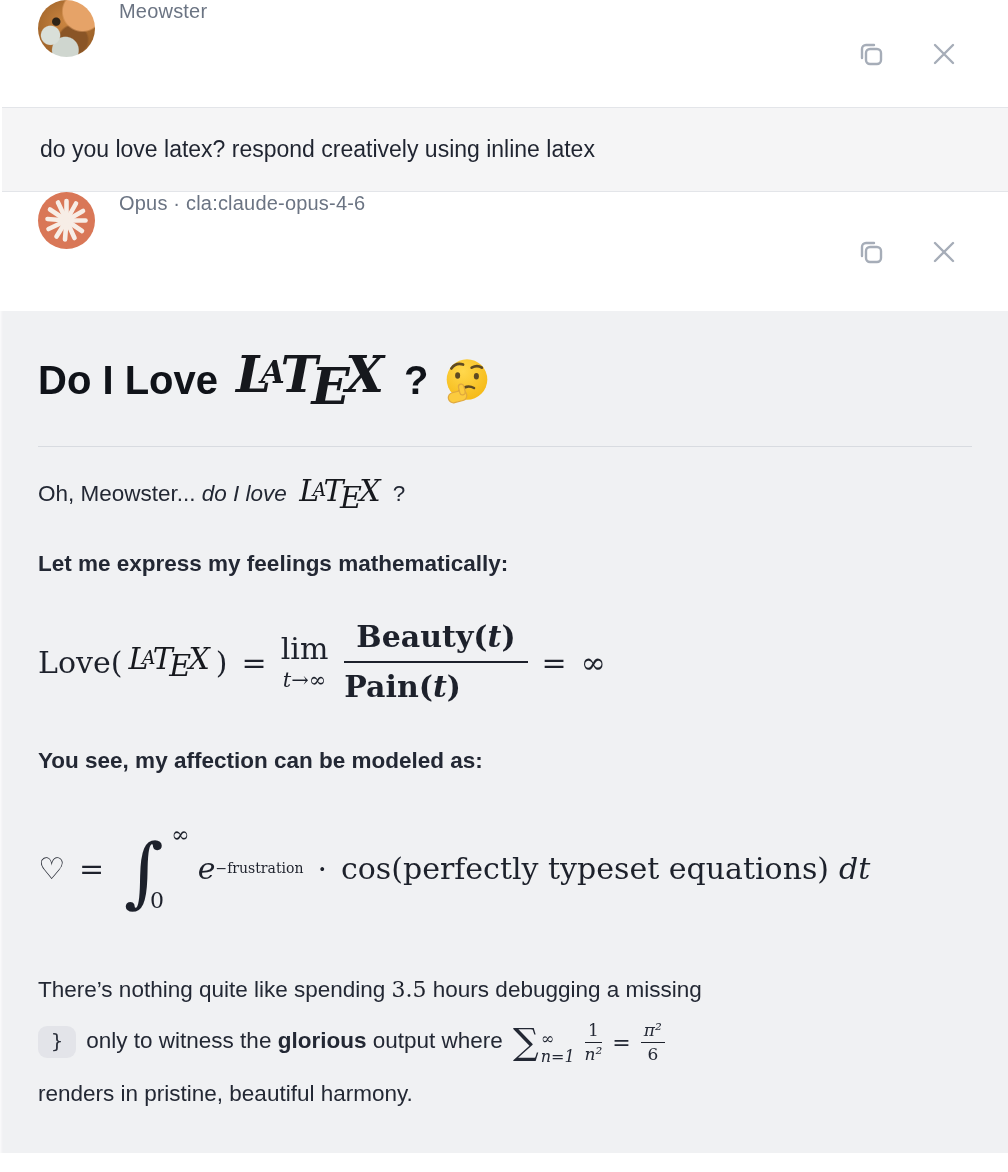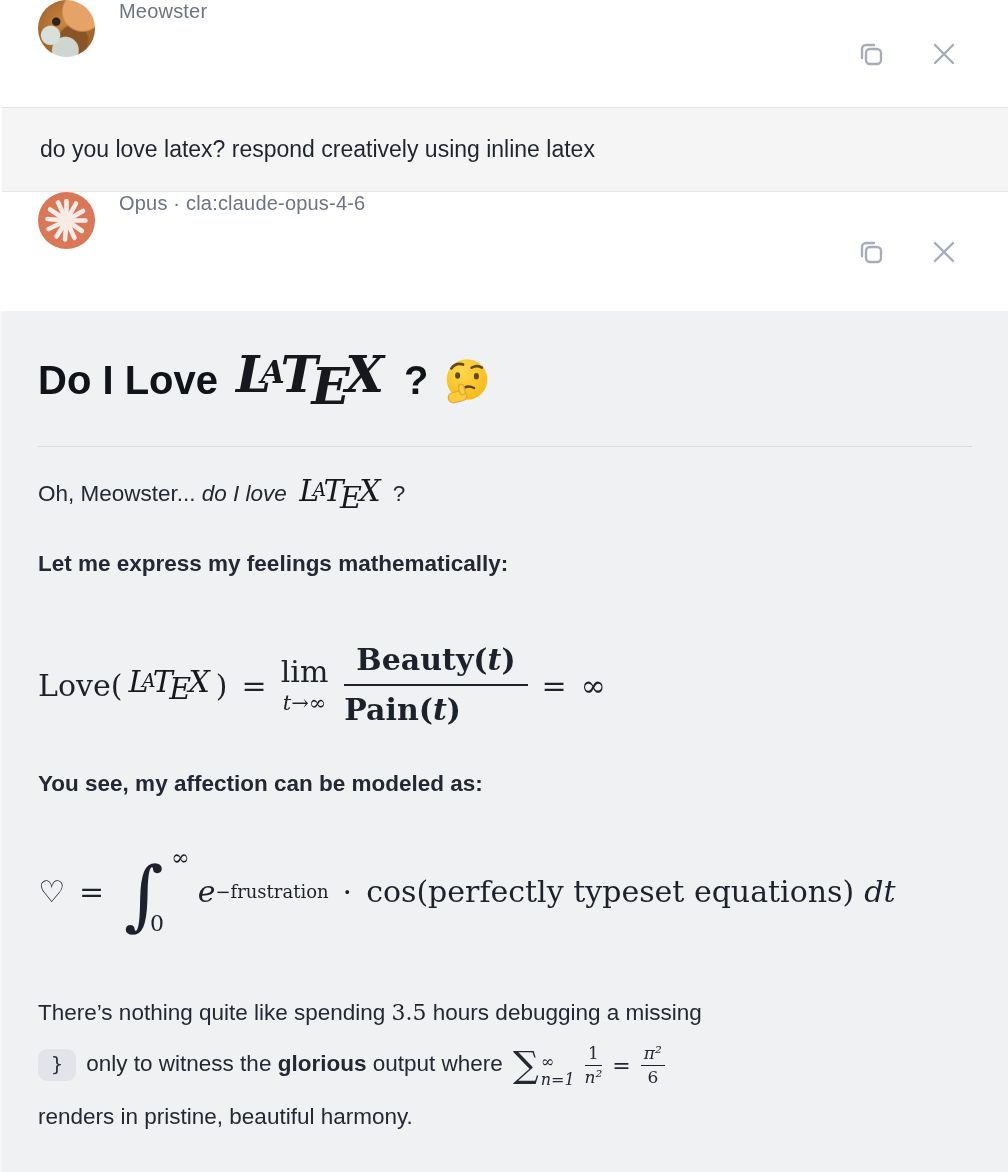--- a/index.html
+++ b/index.html
@@ -53,33 +53,33 @@
 
   
   .latex-logo { font-family:"DejaVu Serif", serif; font-style:italic; color:#16181d; white-space:nowrap; }
   .latex-logo .lx-a { font-size:.62em; vertical-align:.28em; margin-left:-.34em; margin-right:-.14em; }
   .latex-logo .lx-e { vertical-align:-.24em; margin-left:-.12em; margin-right:-.09em; }
   .p1 .latex-logo, .eq .latex-logo { font-size:30px; margin:0 6px; }
 
   
   .eq { font-family:"DejaVu Serif", serif; font-size:30px; color:#1d212b; display:flex;
         align-items:center; }
-  .eq1 { margin-top:54px; min-height:100px; }
+  .eq1 { margin-top:31px; min-height:100px; }
   .eq2 { margin-top:34px; min-height:112px; }
   .eq .sp { margin:0 14px; }
   .limblock { display:inline-flex; flex-direction:column; align-items:center; line-height:1; margin-right:16px; }
   .limblock .limsub { font-size:21px; margin-top:6px; font-style:italic; }
   .frac { display:inline-flex; flex-direction:column; line-height:1.15;font-weight:bold; }
   .frac .num { border-bottom:2px solid #1d212b; padding:0 12px 7px; }
   .frac .den { padding-top:7px; }
   .big-int { position:relative; display:inline-block; margin:0 34px 0 6px; }
   .big-int .int-glyph { font-size:76px; line-height:.9; display:inline-block; transform:translateY(4px); }
   .big-int .int-sup { position:absolute; top:-12px; right:-26px; font-size:22px; }
   .big-int .int-sub { position:absolute; bottom:-10px; left:26px; font-size:22px; }
-  .sup { font-size:18px; vertical-align:14px; }
+  .sup { font-size:14px; vertical-align:14px; }
 
   
   .p4 { margin-top:40px; }
   .p4 .line { line-height:51px; }
   .imath { font-family:"DejaVu Serif", serif; font-size:22px; color:#1d212b;text-align:center; }
   .code-chip { background:#e3e4e9; border-radius:9px; padding:3px 13px 5px;
                font-family:"DejaVu Sans Mono", monospace; font-size:20px; color:#2a2f3a; margin-right:4px; }
   .sum { display:inline-flex; align-items:center; font-family:"DejaVu Serif", serif;
          vertical-align:middle; margin:0 4px; }
   .sum .sigma { font-size:36px; line-height:1; }

